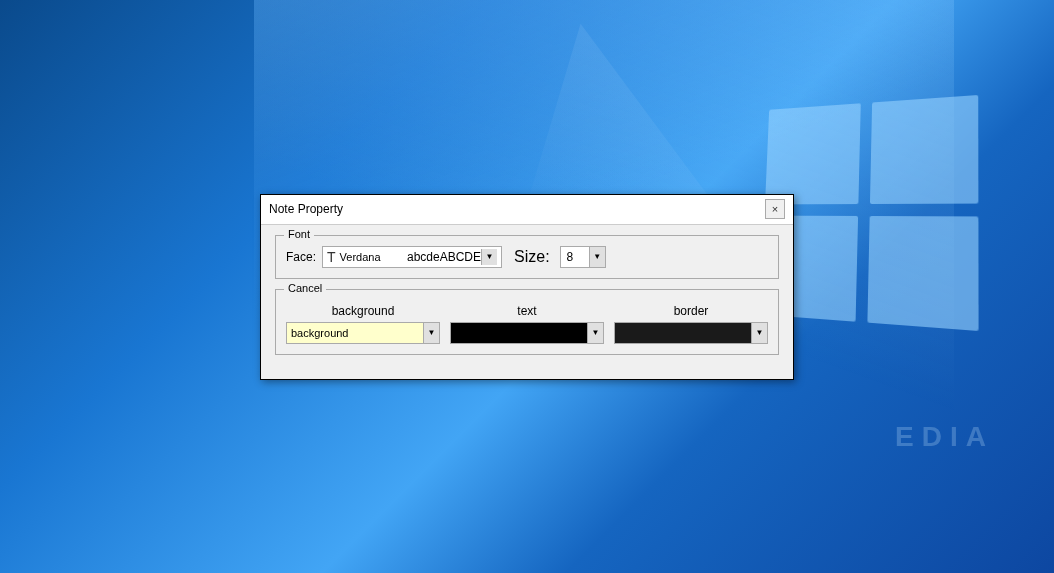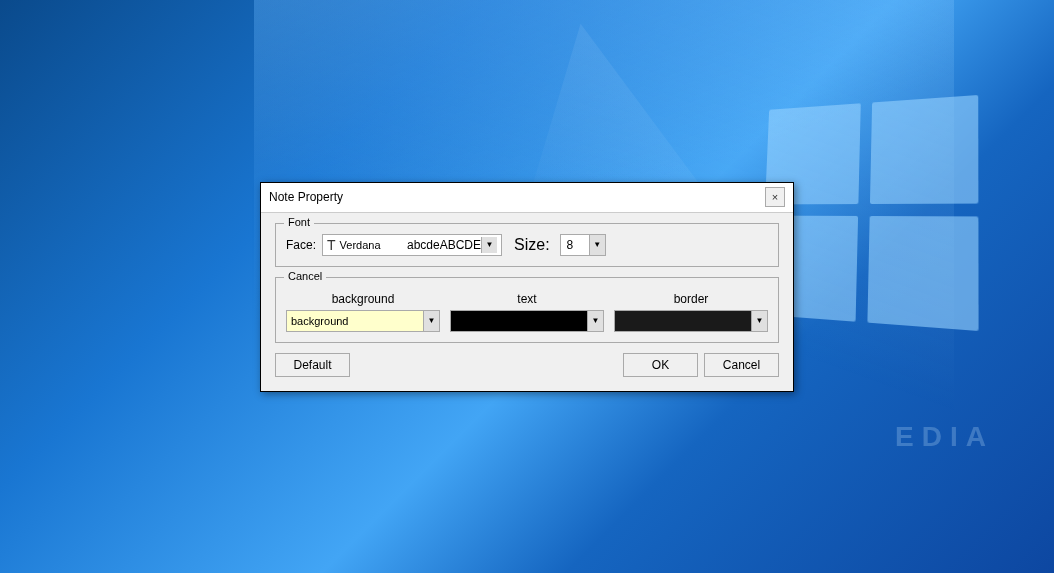--- a/index.html
+++ b/index.html
@@ -375,23 +375,16 @@
             <span class="color-col-label">border</span>
             <div class="color-dropdown">
               <div class="color-swatch swatch-dark"></div>
               <div class="color-arrow-btn">▼</div>
             </div>
           </div>
 
         </div>
       </div>
 
-      <div class="buttons-row">
-        <button class="btn">Default</button>
-        <div class="right-btns">
-          <button class="btn btn-ok">OK</button>
-          <button class="btn btn-cancel">Cancel</button>
-        </div>
-      </div>
 
     </div>
   </div>
 </div>
 
 </body></html>

